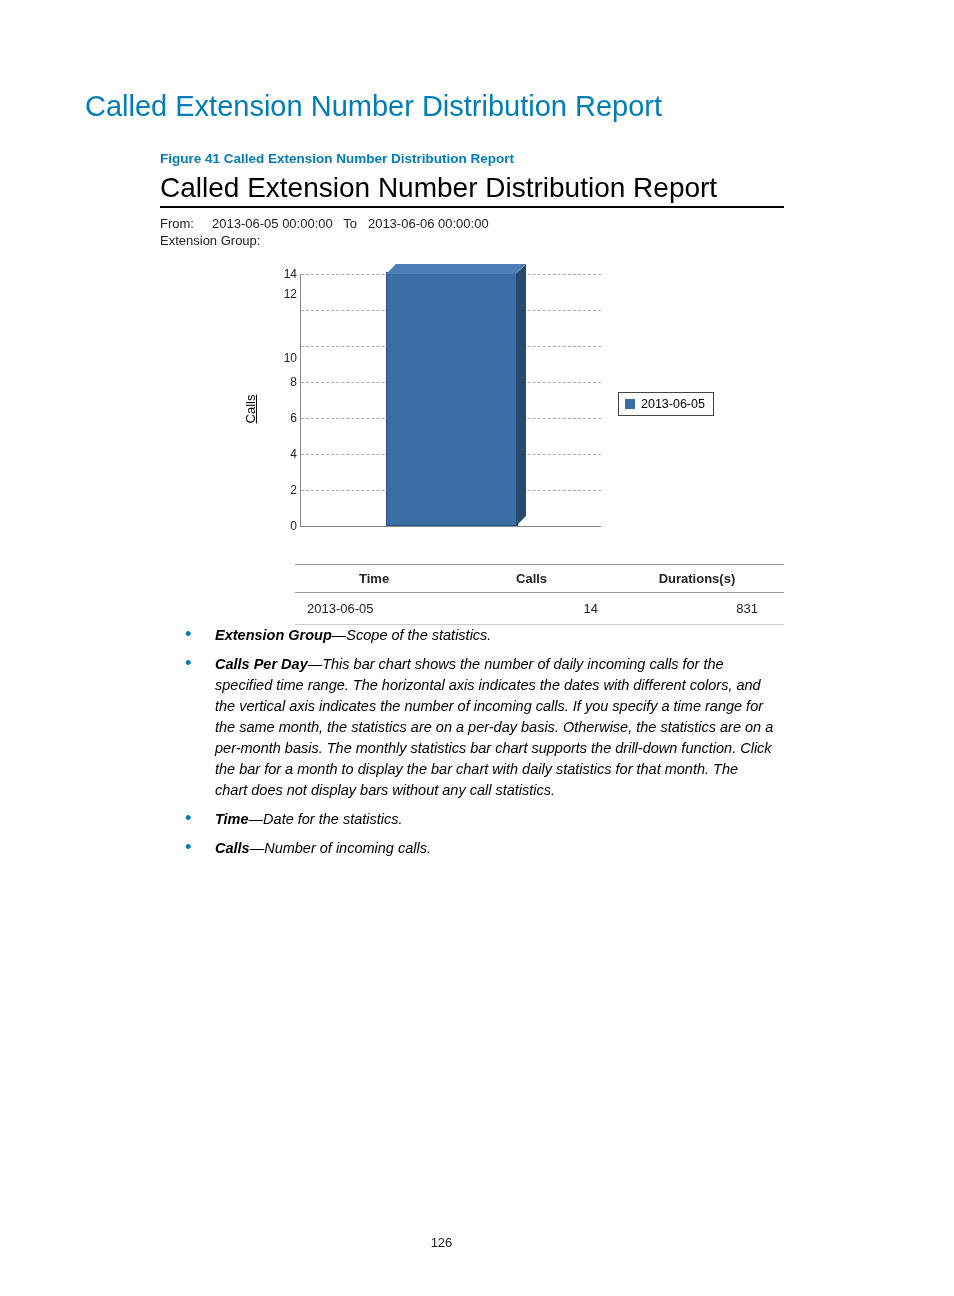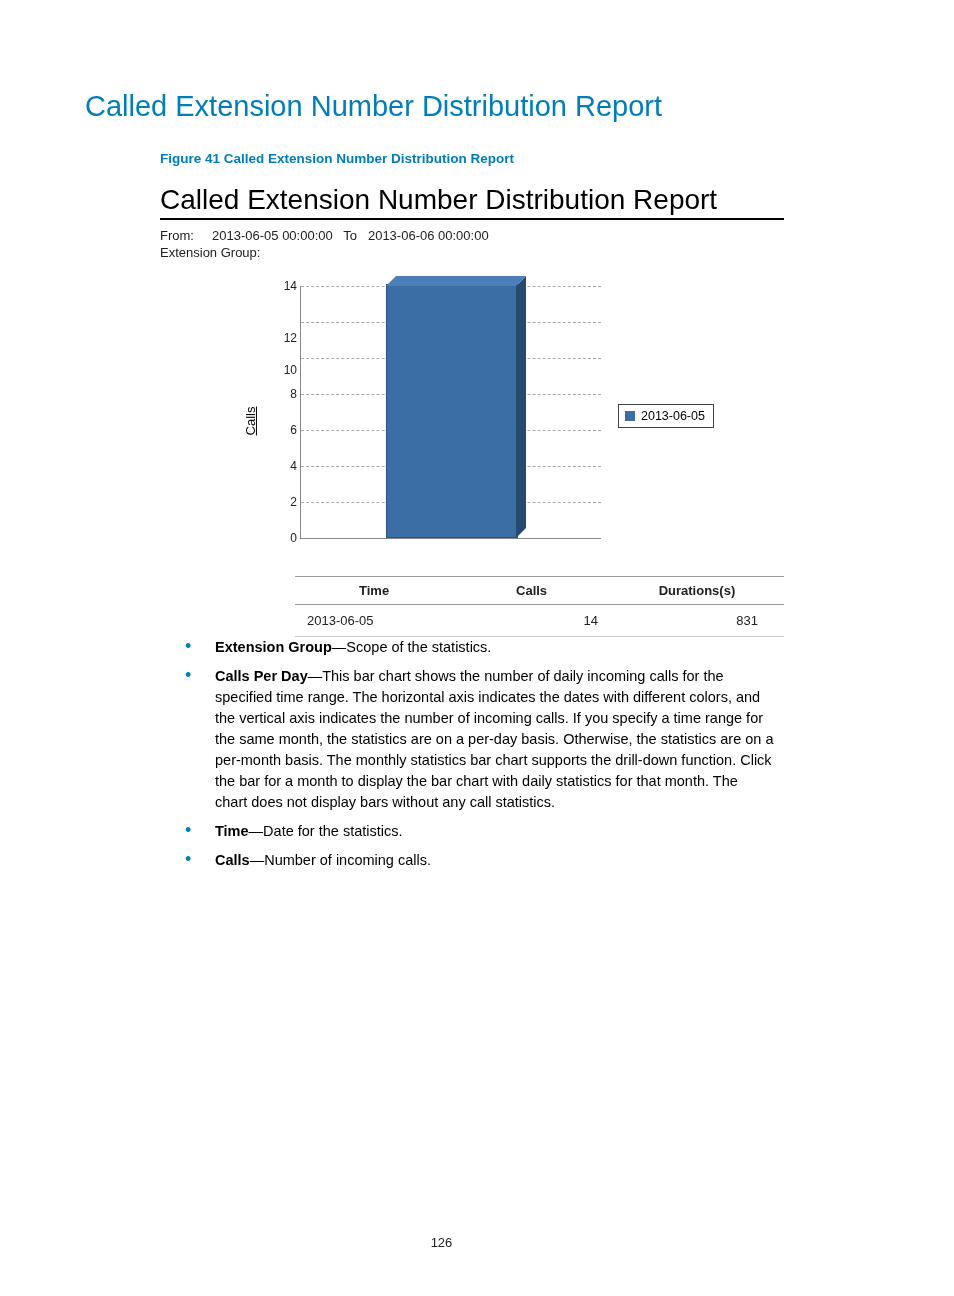--- a/index.html
+++ b/index.html
@@ -21,21 +21,21 @@
     font-weight: 300;
     font-size: 29px;
     color: #007dba;
     margin: 0 0 28px 0;
   }
   .figure-caption {
     margin-left: 75px;
     font-size: 13.5px;
     font-weight: bold;
     color: #007dba;
-    margin-bottom: 18px;
+    margin-bottom: 6px;
   }
   .report-block {
     margin-left: 75px;
     margin-right: 0;
   }
   .report-title {
     font-family: Arial, sans-serif;
     font-size: 28px;
     font-weight: normal;
     border-bottom: 2px solid #000;
@@ -159,20 +159,21 @@
     margin: 0 0 0 100px;
     padding: 0 10px 0 0;
     list-style: none;
     font-size: 14.5px;
     line-height: 1.45;
   }
   ul.field-list li {
     position: relative;
     padding-left: 30px;
     margin-bottom: 8px;
+    font-style: italic;
   }
   ul.field-list li::before {
     content: "•";
     position: absolute;
     left: 0;
     top: 0;
     color: #007dba;
     font-size: 18px;
     line-height: 1;
   }
@@ -226,21 +227,21 @@
           <div class="tick" style="top: 216px;">2</div>
           <div class="gridline" style="top: 180px;"></div>
           <div class="tick" style="top: 180px;">4</div>
           <div class="gridline" style="top: 144px;"></div>
           <div class="tick" style="top: 144px;">6</div>
           <div class="gridline" style="top: 108px;"></div>
           <div class="tick" style="top: 108px;">8</div>
           <div class="gridline" style="top: 72px;"></div>
           <div class="tick" style="top: 84px;">10</div>
           <div class="gridline" style="top: 36px;"></div>
-          <div class="tick" style="top: 52px;">12</div>
+          <div class="tick" style="top: 20px;">12</div>
           <div class="gridline" style="top: 0px;"></div>
           <div class="tick" style="top: 0px;">14</div>
           <div class="bar-front" style="left: 85px; width: 130px; height: 252px;"></div>
           <div class="bar-side" style="left: 215px; width: 10px; height: 252px;"></div>
           <div class="bar-top" style="left: 85px; bottom: 252px; width: 130px; height: 10px;"></div>
         </div>
       <div class="legend">
         <span class="legend-swatch"></span>
         <span>2013-06-05</span>
       </div>

